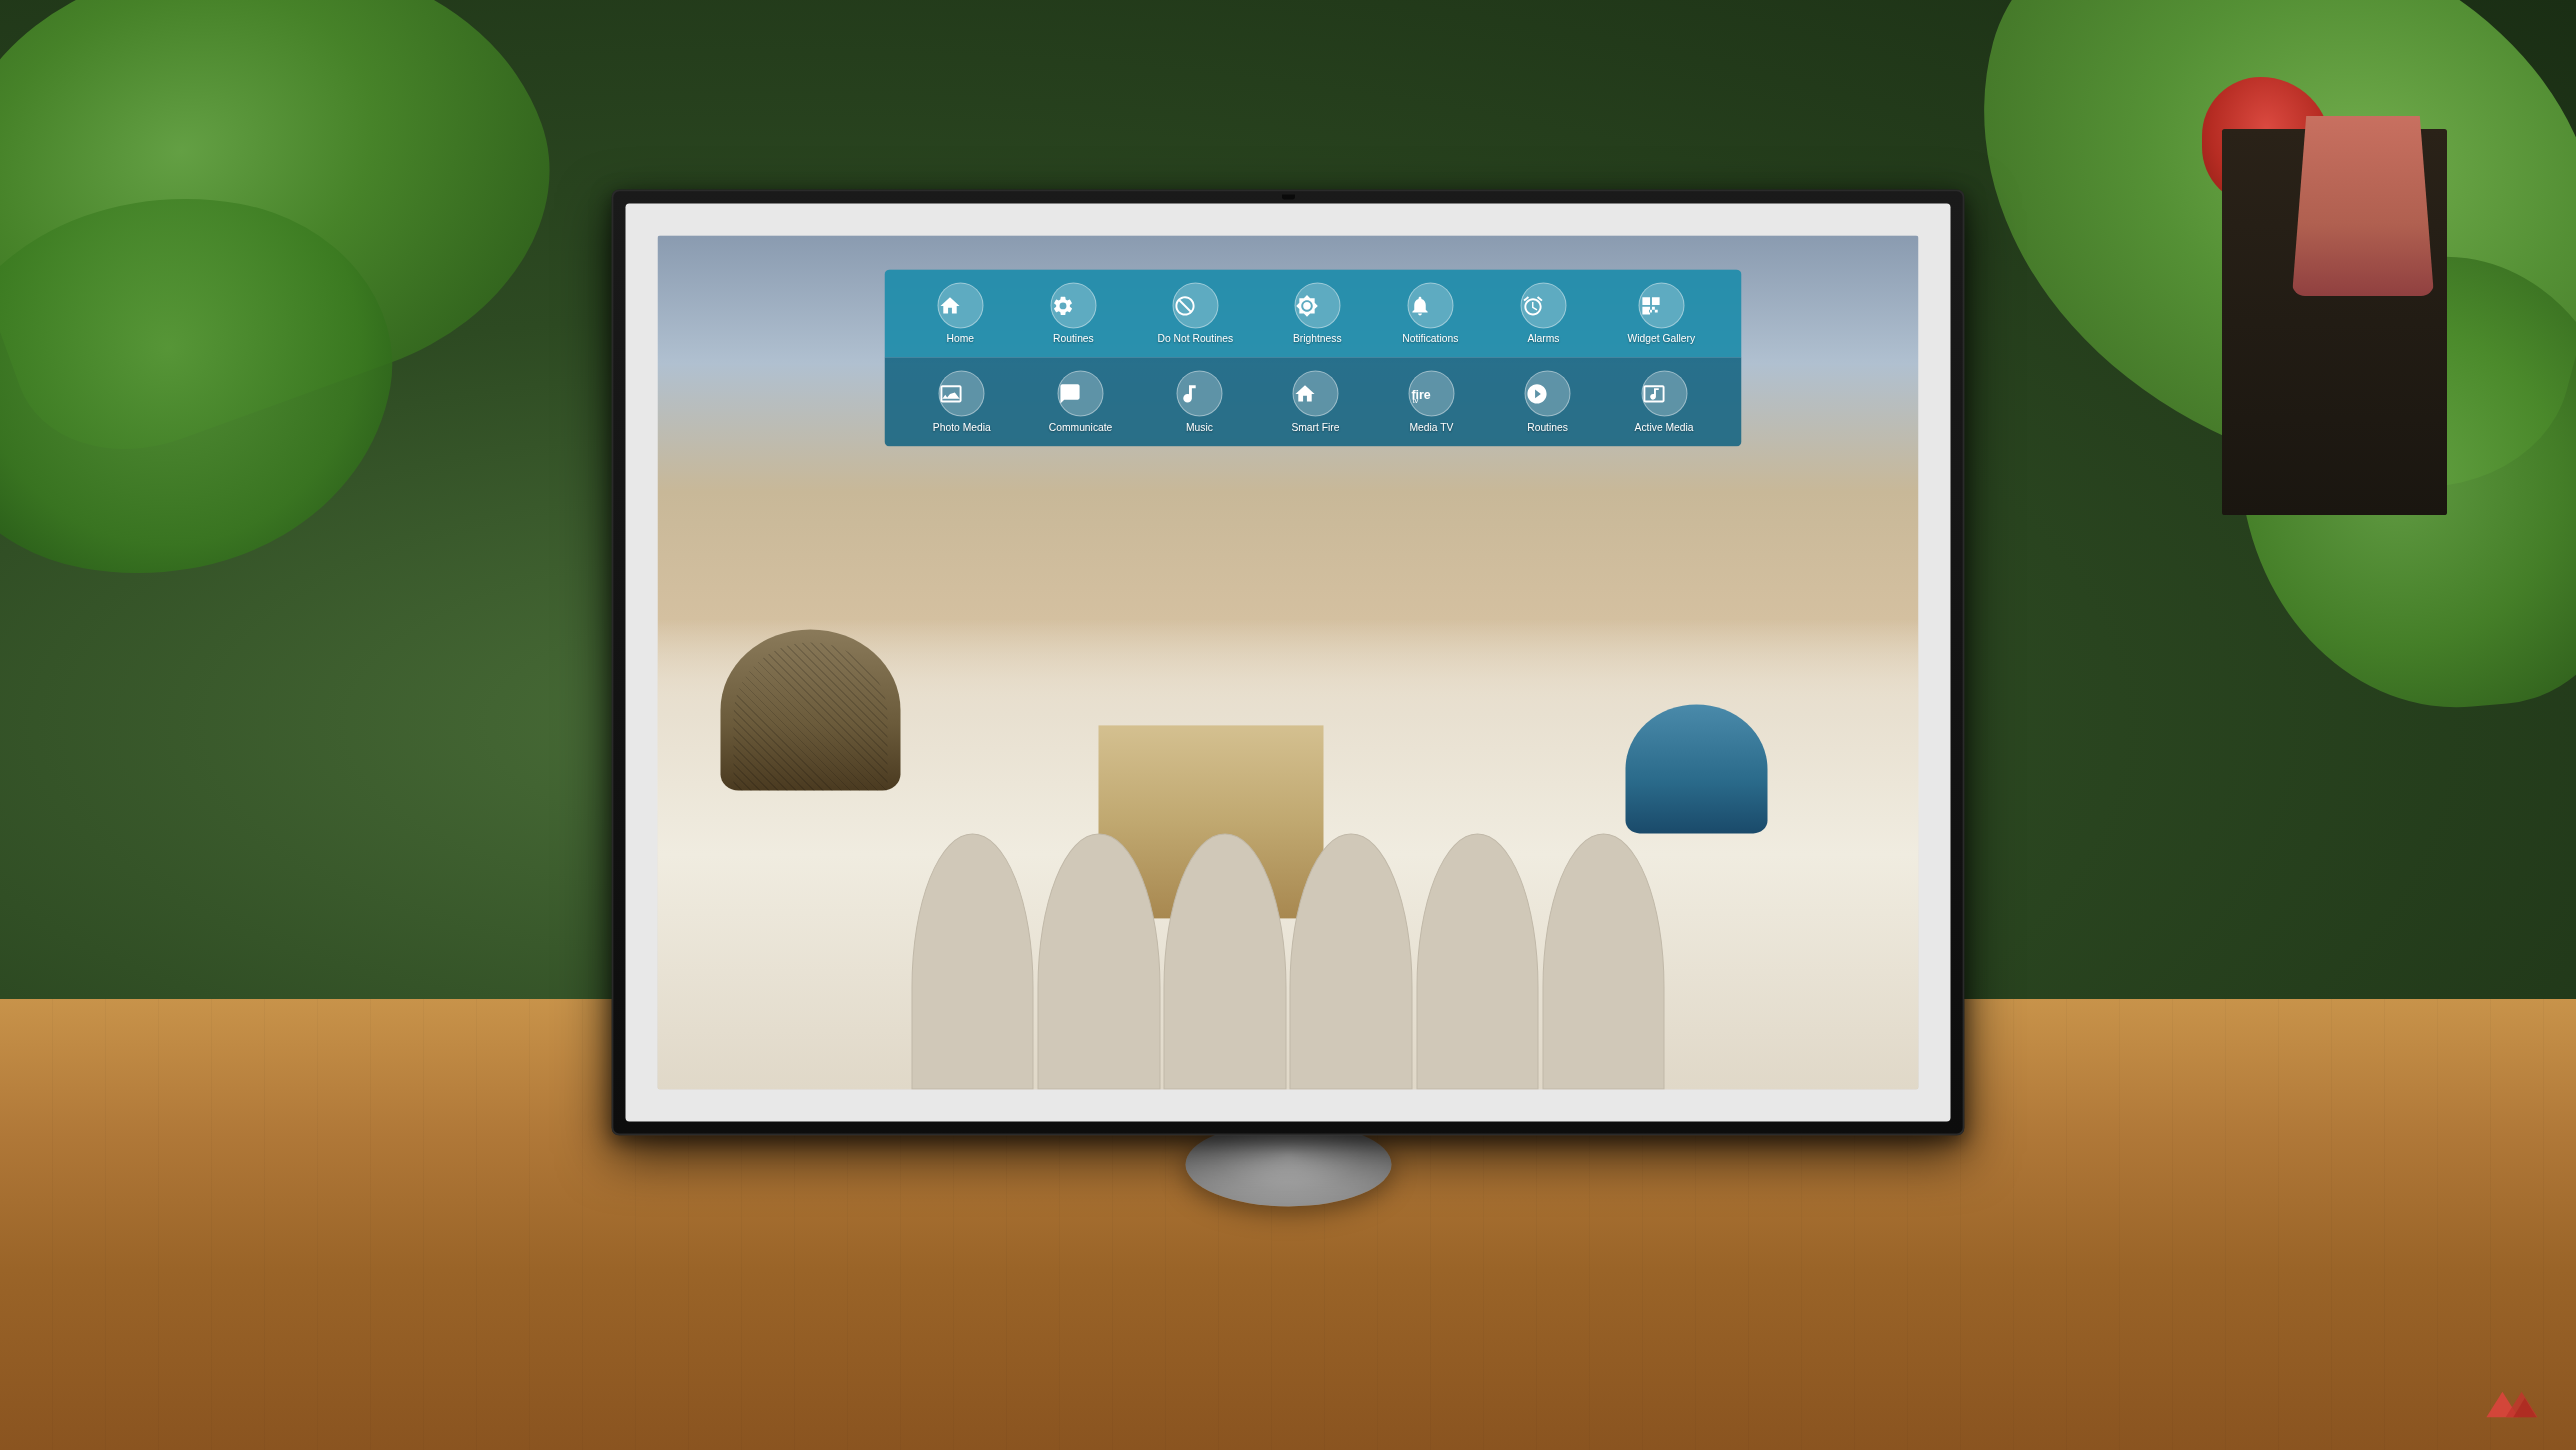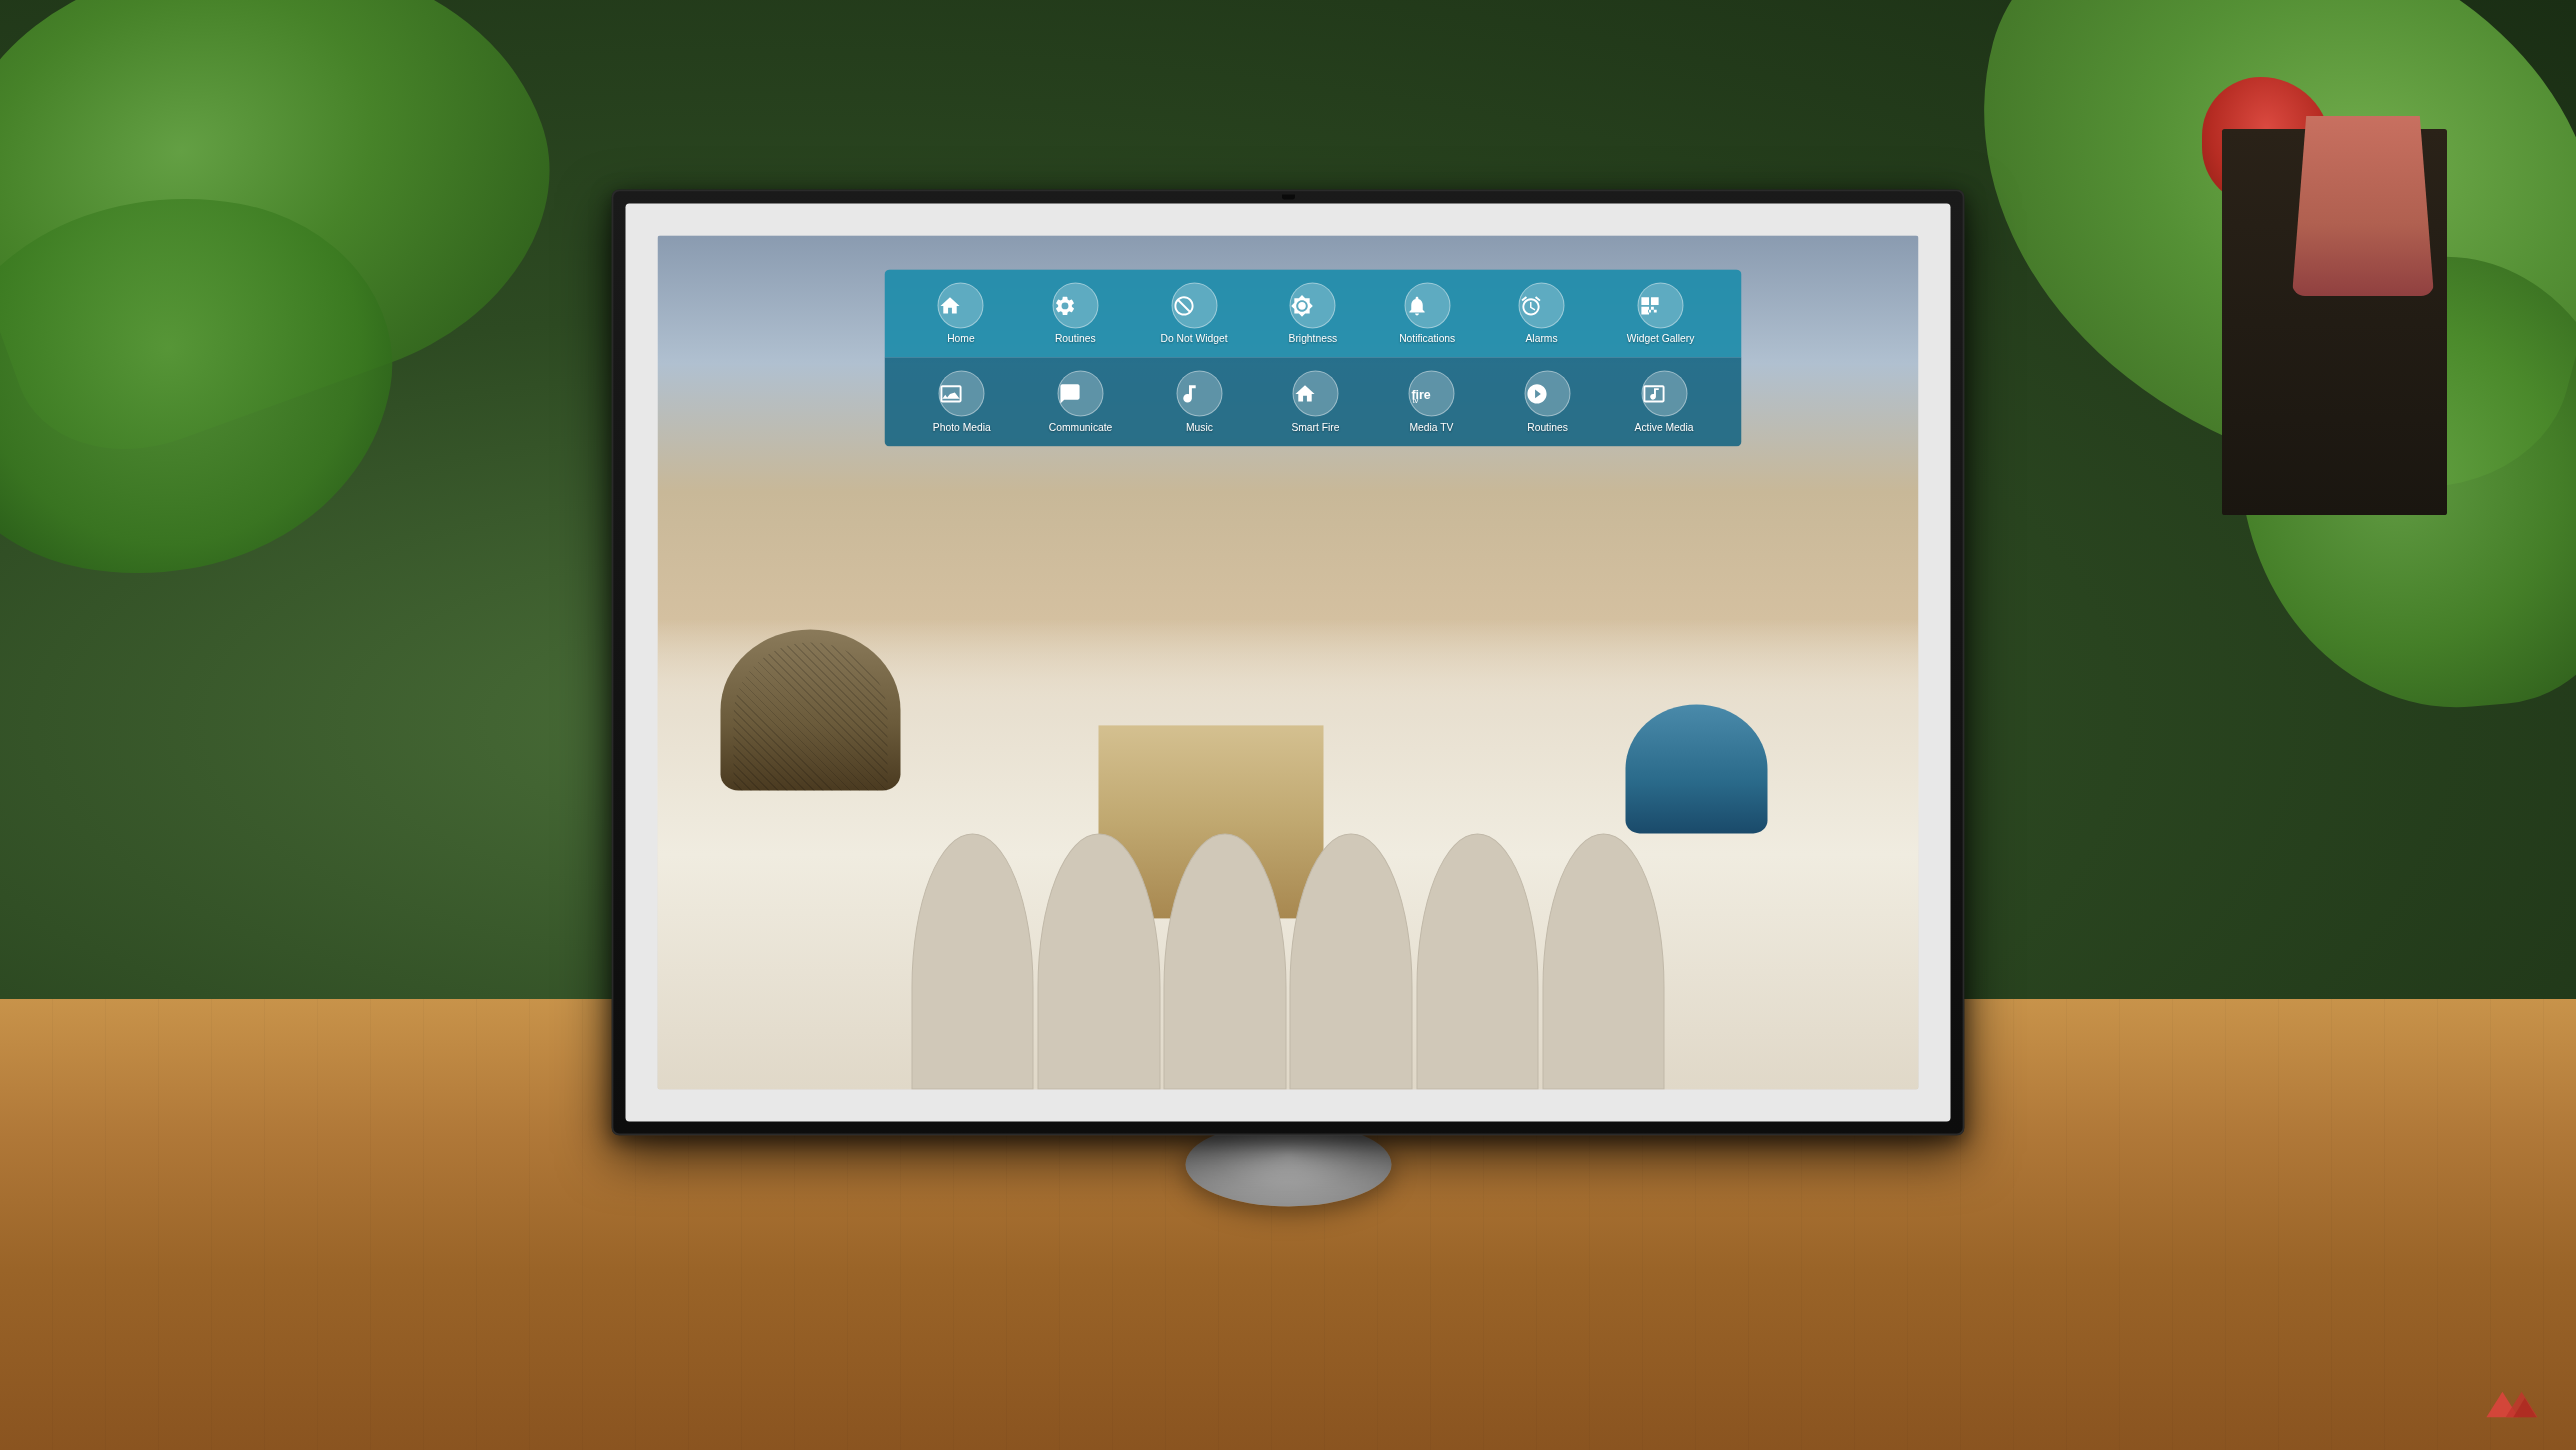--- a/index.html
+++ b/index.html
@@ -445,21 +445,21 @@
               </div>
               <span class="menu-label">Routines</span>
             </div>
 
             <div class="menu-item">
               <div class="menu-icon-circle">
                 <svg viewBox="0 0 24 24">
                   <path d="M12 2C6.48 2 2 6.48 2 12s4.48 10 10 10 10-4.48 10-10S17.52 2 12 2zm0 18c-4.42 0-8-3.58-8-8 0-1.85.63-3.55 1.69-4.9L16.9 18.31C15.55 19.37 13.85 20 12 20zm6.31-3.1L7.1 5.69C8.45 4.63 10.15 4 12 4c4.42 0 8 3.58 8 8 0 1.85-.63 3.55-1.69 4.9z"></path>
                 </svg>
               </div>
-              <span class="menu-label">Do Not Widget</span>
+              <span class="menu-label">Do Not Routines</span>
             </div>
 
             <div class="menu-item">
               <div class="menu-icon-circle">
                 <svg viewBox="0 0 24 24">
                   <path d="M20 8.69V4h-4.69L12 .69 8.69 4H4v4.69L.69 12 4 15.31V20h4.69L12 23.31 15.31 20H20v-4.69L23.31 12 20 8.69zM12 18c-3.31 0-6-2.69-6-6s2.69-6 6-6 6 2.69 6 6-2.69 6-6 6zm0-10c-2.21 0-4 1.79-4 4s1.79 4 4 4 4-1.79 4-4-1.79-4-4-4z"></path>
                 </svg>
               </div>
               <span class="menu-label">Brightness</span>
             </div>

